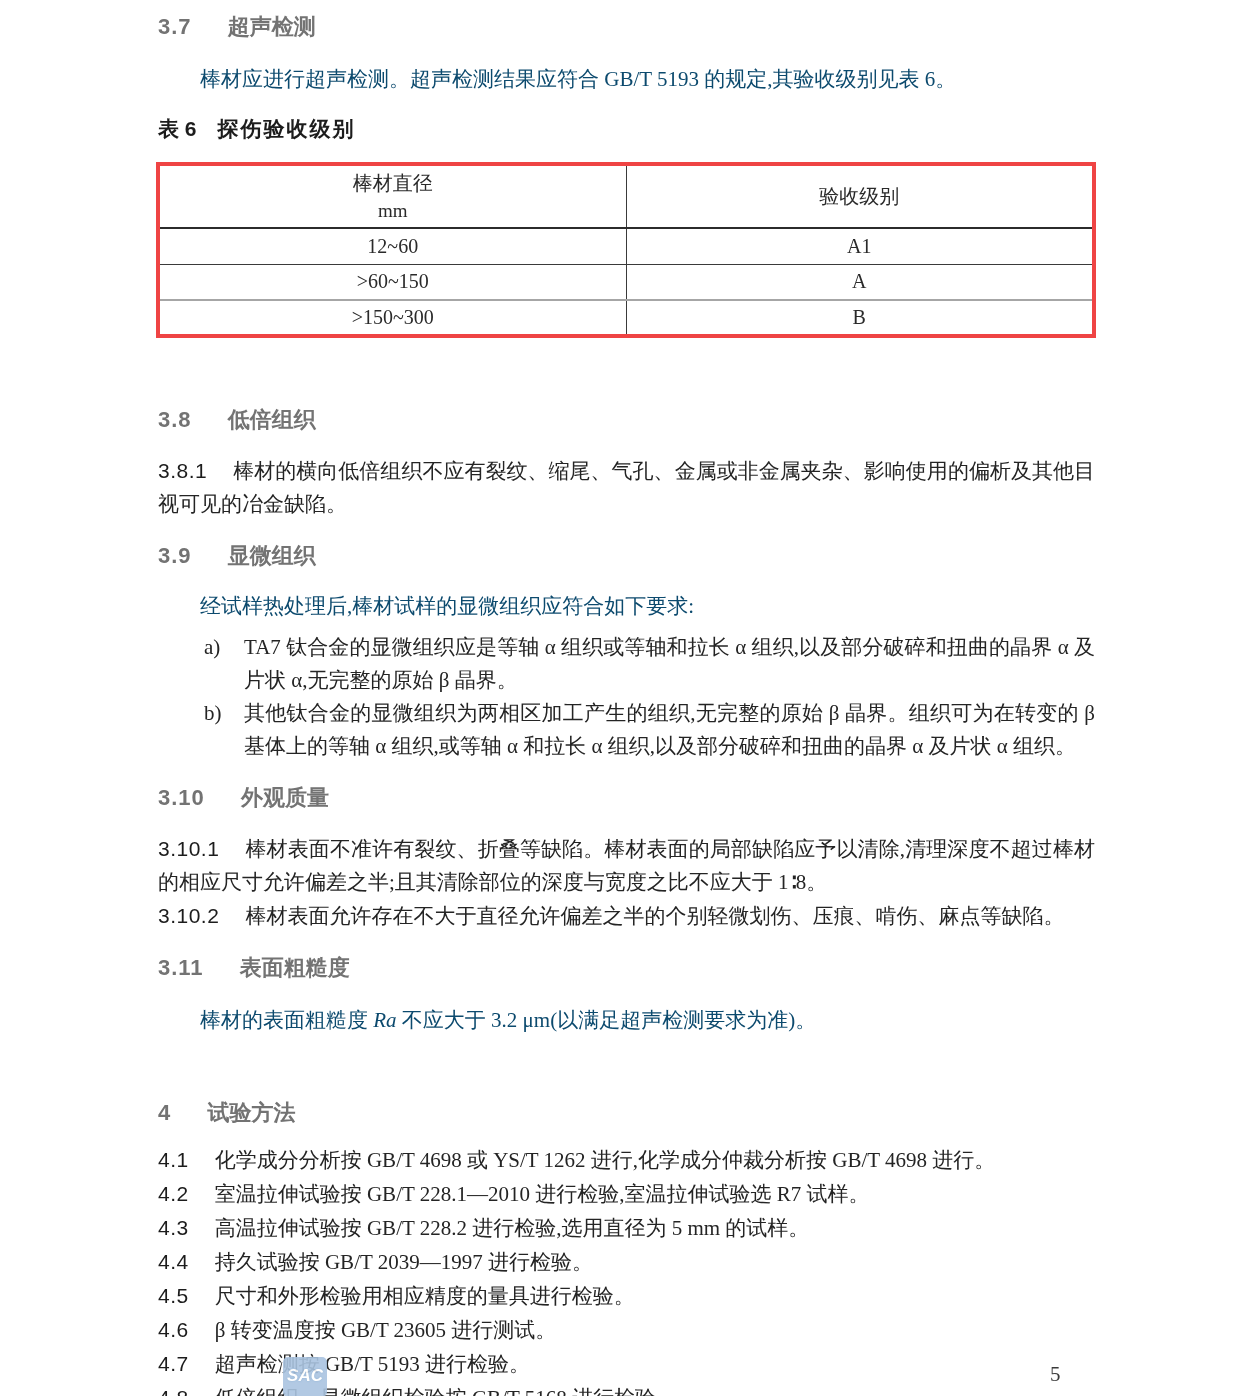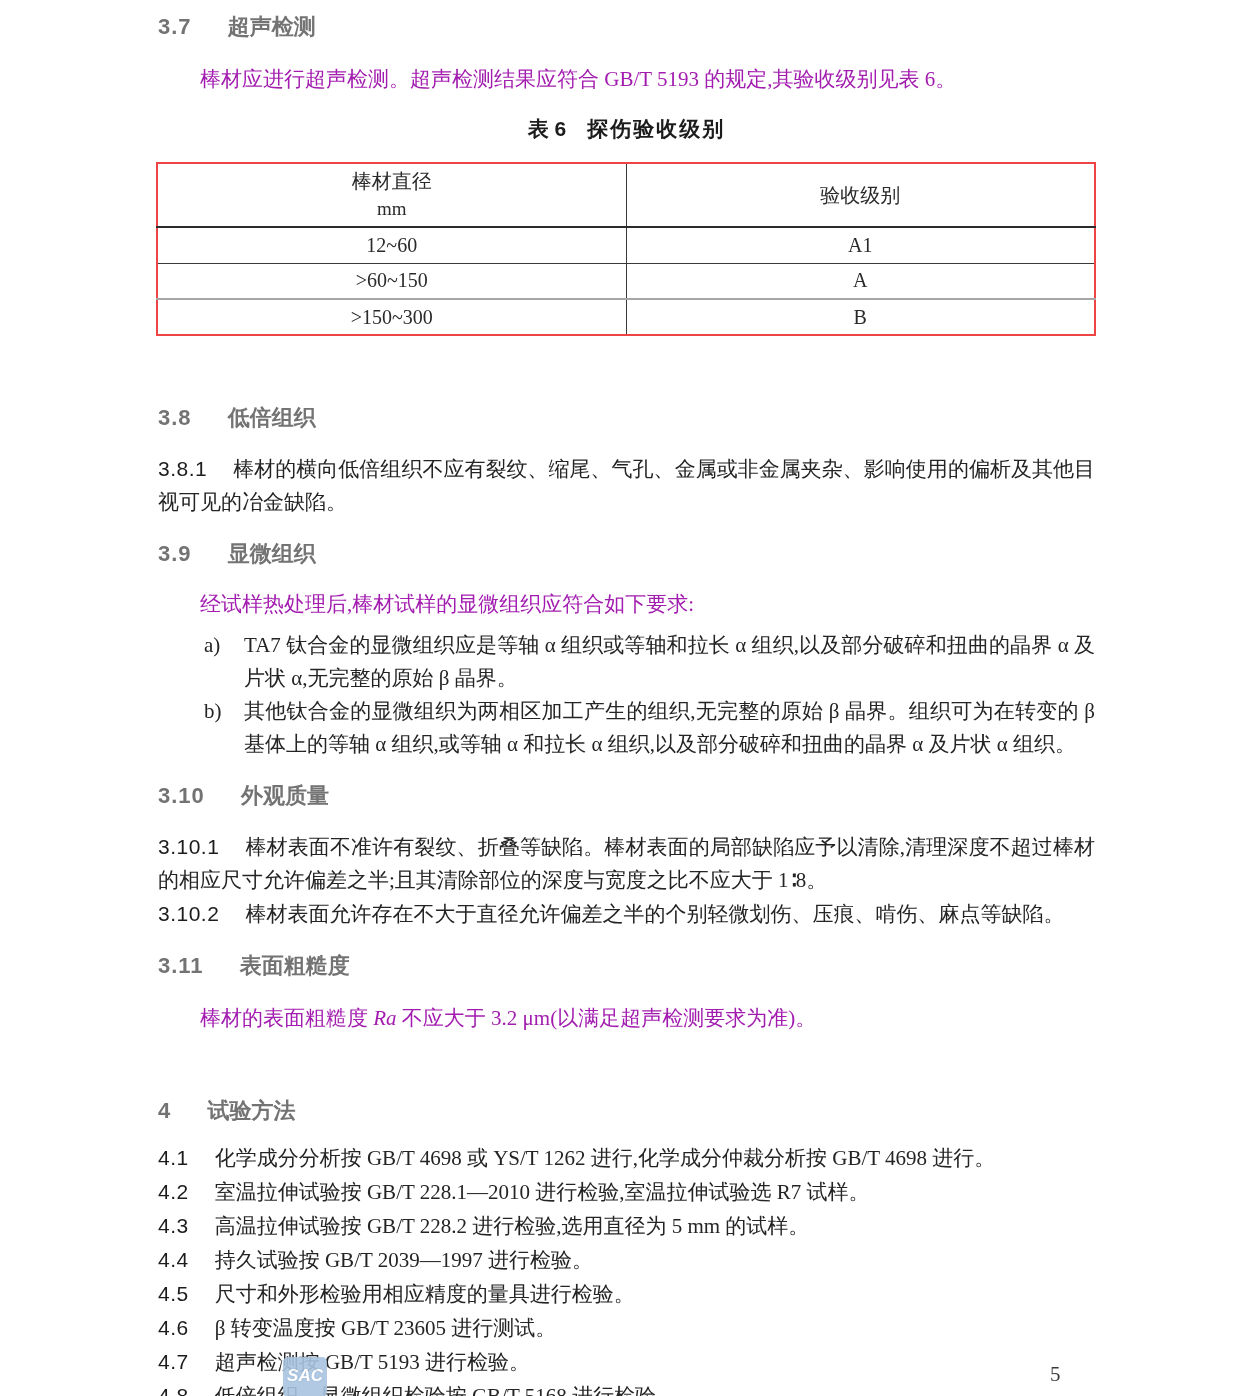--- a/index.html
+++ b/index.html
@@ -14,21 +14,21 @@
 
   
   .clause-heading {
     font-family:"Liberation Sans","DejaVu Sans",sans-serif;
     font-weight:700; font-size:22px; line-height:26px; color:#737373;
   }
   .clause-heading .clause-num { margin-right:30px; letter-spacing:1px; }
 
   
   .para {
-    font-size:21px; line-height:32px; text-align:justify; color:#a21caf;
+    font-size:21px; line-height:32px; text-align:justify; color:#0c4a6e;
   }
   .para.indent { text-indent:2em; }
 
   
   .item { font-size:21px; line-height:33px; text-align:justify; color:#242424; }
   .item .item-num {
     font-family:"Liberation Sans","DejaVu Sans",sans-serif;
     font-size:21px; color:#1c1c1c; margin-right:26px; letter-spacing:0.5px;
   }
 
@@ -36,35 +36,35 @@
   .alpha-item {
     position:relative; padding-left:86px;
     font-size:21px; line-height:33px; text-align:justify; color:#242424;
   }
   .alpha-item .alpha-marker { position:absolute; left:46px; top:0; }
 
   
   .table-caption {
     font-family:"Liberation Sans","DejaVu Sans",sans-serif;
     font-weight:700; font-size:21px; color:#1c1c1c;
-    text-align:center; line-height:24px;
+    line-height:24px;
   }
   .table-caption .cap-title { margin-left:1em; letter-spacing:2px; }
 
   
   table.data-table {
     border-collapse:collapse; table-layout:fixed;
     width:940px; margin-left:-2px;
     font-size:20px; color:#2a2a2a;
   }
   table.data-table th, table.data-table td {
     border:1px solid #3a3a3a; text-align:center; vertical-align:middle;
     font-weight:normal; padding:0;
   }
-  table.data-table { border:2px solid #ef4444; }
+  table.data-table { border:4px solid #ef4444; }
   table.data-table thead th { height:64px; border-bottom:2px solid #2b2b2b; }
   table.data-table tbody td { height:36px; }
   table.data-table tbody tr.gray-top td { border-top:2px solid #a6a6a6;margin-left:24px; }
   .th-stack div { line-height:27px; }
   .th-stack .unit { font-size:19px; }
 
   
   .mt-para   { margin-top:23px; }
   .mt-cap    { margin-top:22px; }
   .mt-table  { margin-top:21px; }

